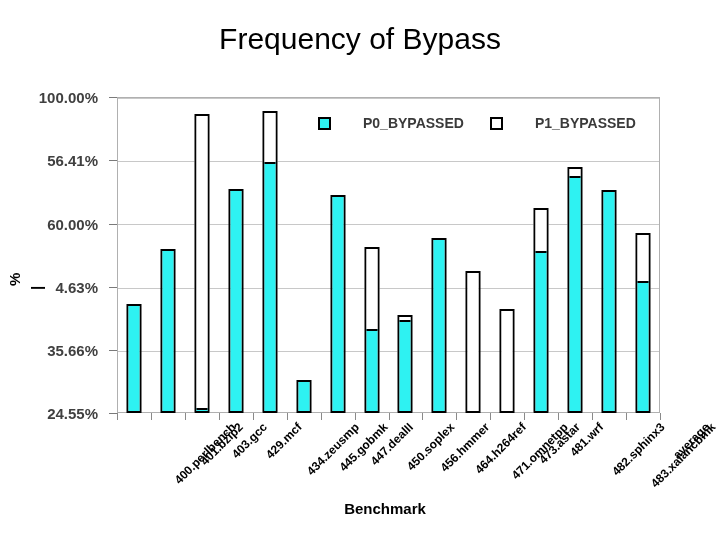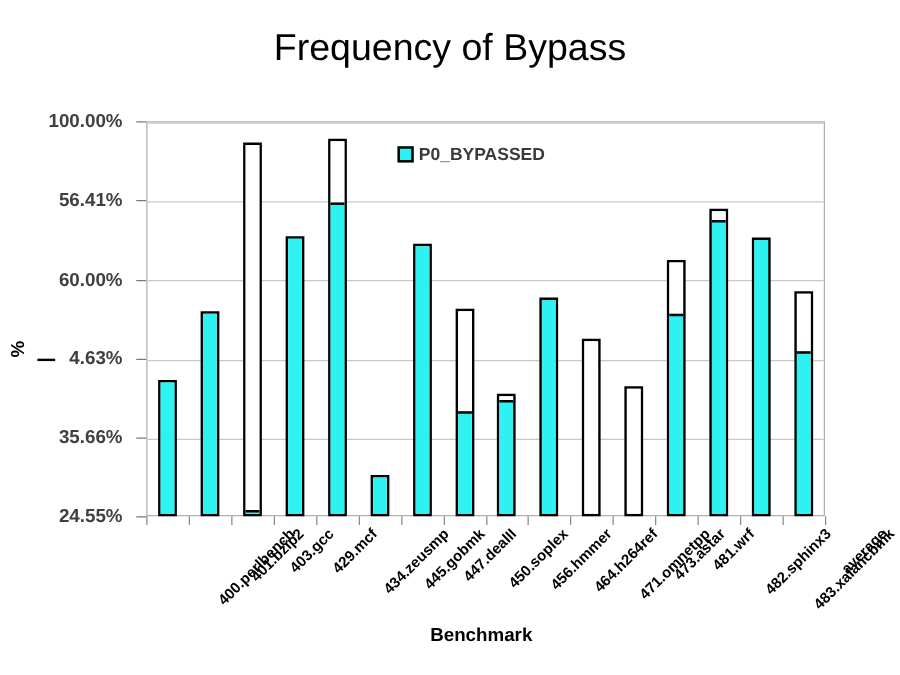--- a/index.html
+++ b/index.html
@@ -119,20 +119,21 @@
     width: 13px;
     height: 13px;
     border: 2px solid #000000;
     box-sizing: border-box;
   }
   .legend-text {
     font-size: 14px;
     font-weight: bold;
     color: #3a3a3a;
     white-space: nowrap;
+    margin-left: 28px;
   }
 
   
   #bars-layer {
     position: absolute;
     left: 117px;
     top: 97px;
     width: 543px;
     height: 316px;
   }
@@ -244,20 +245,24 @@
   <div class="ytick-mark" style="top:413px;"></div>
 </div>
 
 <div id="y-axis-title">%</div>
 <div id="y-axis-title-dash">|</div>
 
 <div id="legend">
   <div class="legend-entry">
     <span class="legend-swatch" style="background:#2EF2F2;"></span>
     <span class="legend-text">P0_BYPASSED</span>
+  </div>
+  <div class="legend-entry">
+    <span class="legend-swatch" style="background:#FFFFFF;"></span>
+    <span class="legend-text">P1_BYPASSED</span>
   </div>
 </div>
 
 <div id="bars-layer">
     <div class="bar-slot" style="left: 0px; width: 33.9375px;">
       <div class="bar-stack" style="height: 109.02px;">
         <div class="seg-p0 no-top-border" style="height: 109.02px; background: rgb(46, 242, 242);"></div>
       </div>
     </div>
     <div class="bar-slot" style="left: 33.9375px; width: 33.9375px;">

